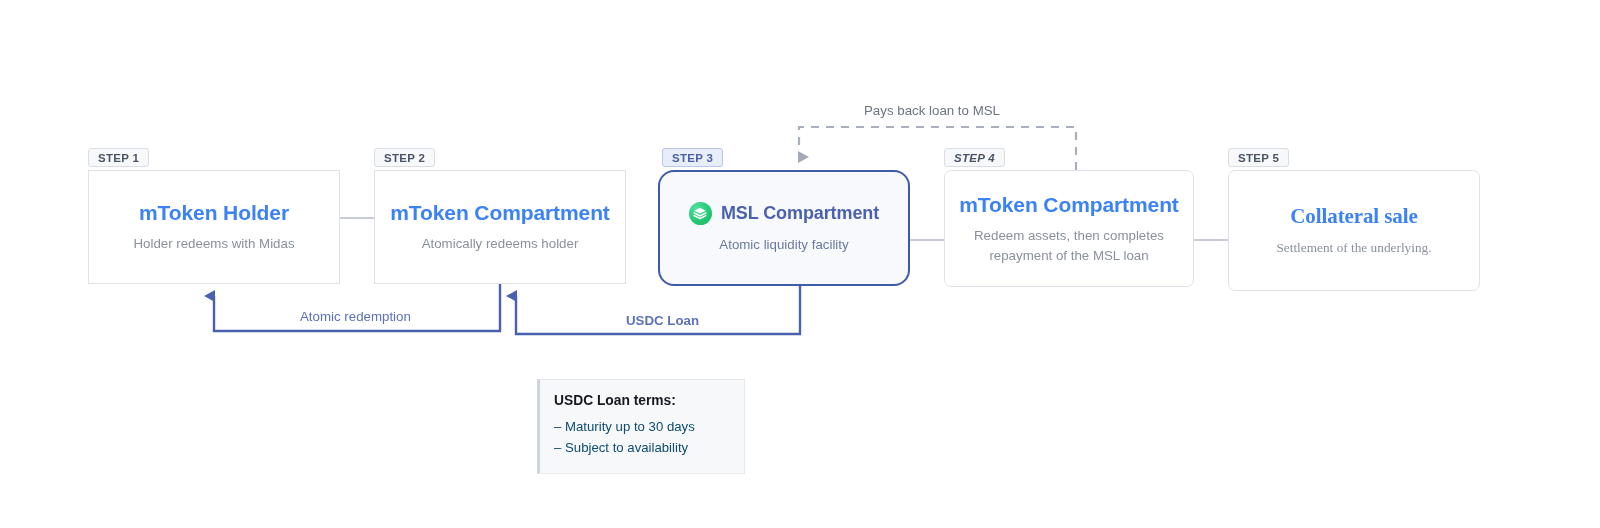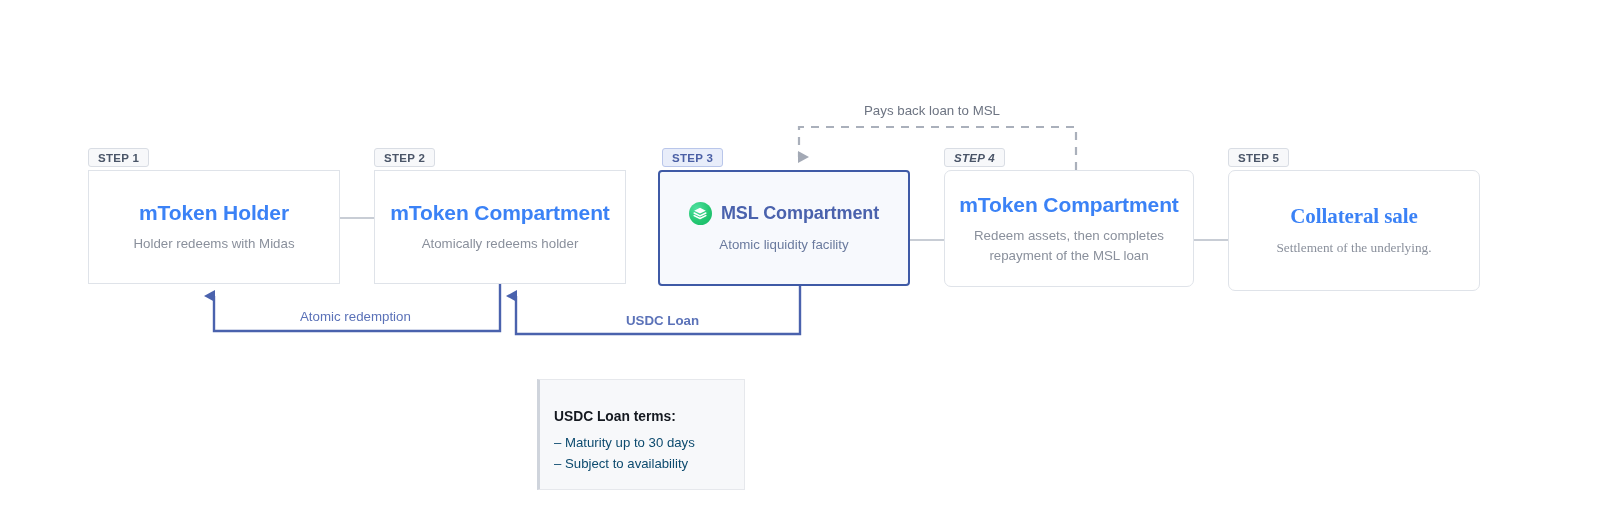--- a/index.html
+++ b/index.html
@@ -62,21 +62,21 @@
     flex-direction: column;
     align-items: center;
     justify-content: center;
     text-align: center;
     z-index: 4;
   }
   .step-box.rounded { border-radius: 7px; }
   .step-box.accent {
     background: #f7f9fd;
     border: 2px solid #3f5aa6;
-    border-radius: 4px;
+    border-radius: 16px;
   }
 
   .box-title {
     font-size: 21px;
     font-weight: bold;
     color: #3b82f6;
     letter-spacing: -0.1px;
     line-height: 1.2;
   }
   .step-box.accent .box-title {
@@ -130,21 +130,21 @@
   
   #terms-card {
     position: absolute;
     left: 537px;
     top: 379px;
     width: 208px;
     box-sizing: border-box;
     background: #f7f8fa;
     border: 1px solid #e6e8ec;
     border-left: 3px solid #cfd4dc;
-    padding: 29px 14px 14px 14px;
+    padding: 13px 14px 14px 14px;
     z-index: 4;
   }
   #terms-card .terms-title {
     font-size: 13.8px;
     font-weight: bold;
     color: #14181f;
     margin-bottom: 8px;
   }
   #terms-card .terms-item {
     font-size: 13.2px;

